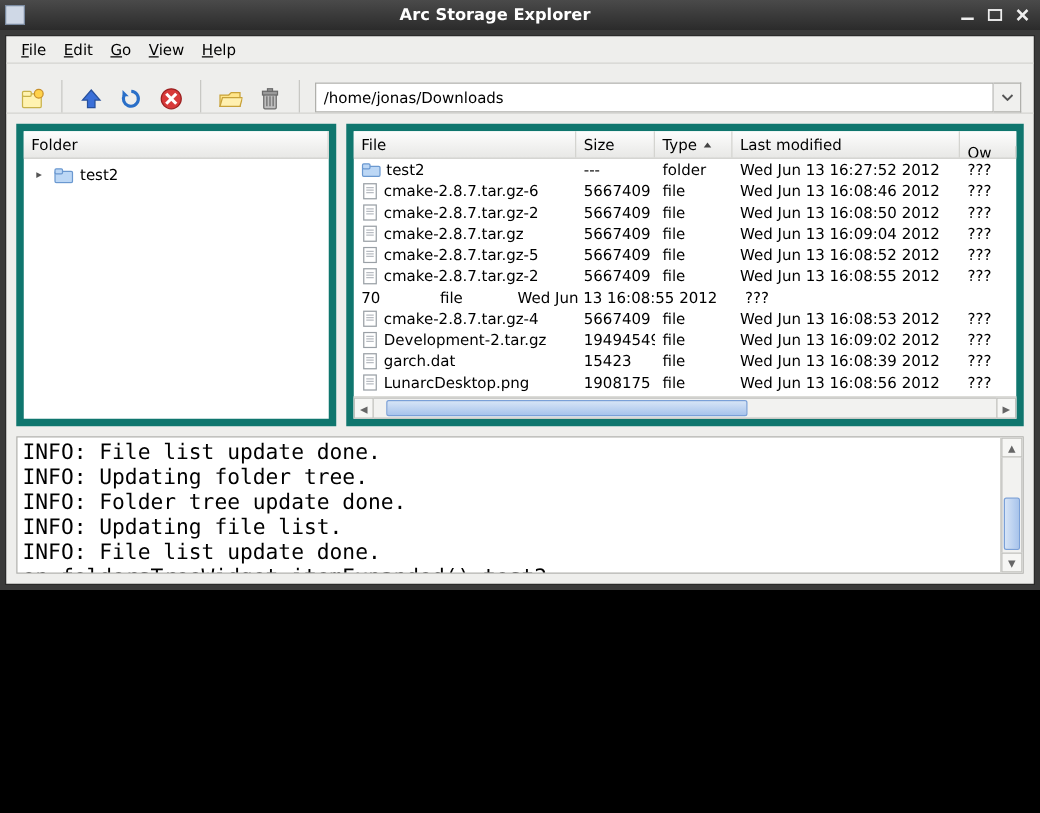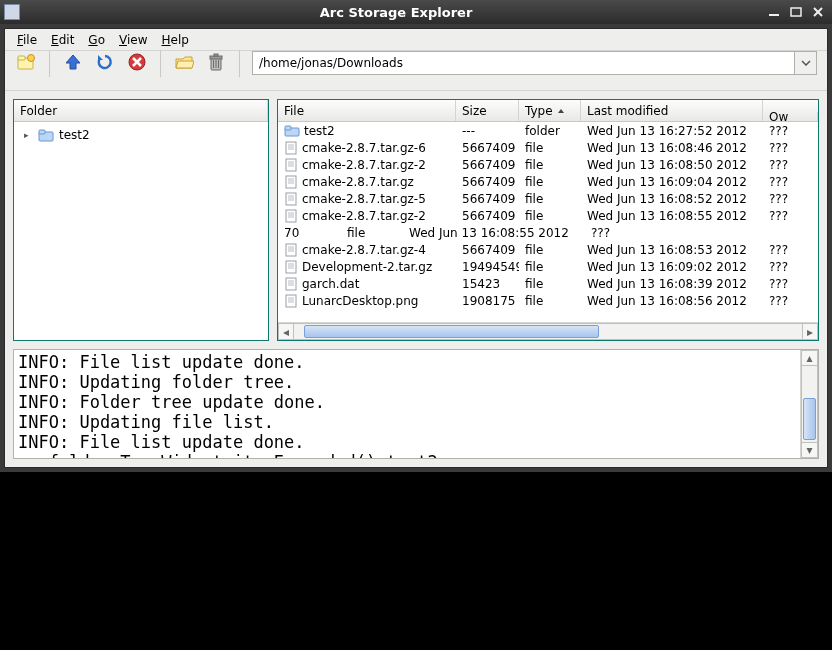--- a/index.html
+++ b/index.html
@@ -11,30 +11,30 @@
 .win-btns { display: flex; gap: 6px; padding-right: 2px; }
 .win-btn { width: 16px; height: 14px; color: #eee; display: flex; align-items: center; justify-content: center; cursor: default; font-weight: bold; }
 
 .body-shell { flex: 1; background: #3a3a3a; padding: 4px; display: flex; flex-direction: column; }
 .inner { flex: 1; background: #eeeeec; border: 1px solid #2a2a2a; display: flex; flex-direction: column; }
 
 .menubar { height: 22px; display: flex; align-items: center; padding: 0 6px; gap: 2px; border-bottom: 1px solid #d4d4d0; }
 .menubar span { padding: 2px 6px; cursor: default; }
 .menubar span u { text-decoration: underline; }
 
-.toolbar { height: 40px; display: flex; align-items: flex-start; padding: 0 10px; gap: 12px; border-bottom: 1px solid #d4d4d0; }
+.toolbar { height: 40px; display: flex; align-items: flex-end; padding: 0 10px; gap: 12px; border-bottom: 1px solid #d4d4d0; }
 .tb-group { display: flex; gap: 10px; }
 .tb-sep { width: 1px; height: 26px; background: #c8c8c4; }
 .tb-btn { width: 22px; height: 22px; display: flex; align-items: center; justify-content: center; }
 .pathbox { flex: 1; display: flex; align-items: center; }
 .pathbox input { flex: 1; height: 24px; padding: 0 6px; border: 1px solid #b0b0ac; background: #fff; font-size: 12px; }
 .pathbox .dd { width: 22px; height: 24px; border: 1px solid #b0b0ac; border-left: 0; background: #f0f0ee; display: flex; align-items: center; justify-content: center; }
 
 .panes { flex: 1; display: flex; gap: 8px; padding: 8px; min-height: 0; }
-.panel { background: #fff; border: 1px solid #0f766e; display: flex; flex-direction: column; }
+.panel { background: #fff; border: 6px solid #0f766e; display: flex; flex-direction: column; }
 .panel-left { width: 256px; }
 .panel-right { flex: 1; }
 
 .col-headers { height: 22px; display: flex; background: linear-gradient(to bottom, #fdfdfd, #e8e8e6); border-bottom: 1px solid #c8c8c4; }
 .col-header { padding: 3px 6px; border-right: 1px solid #d4d4d0; display: flex; align-items: center; gap: 4px; white-space: nowrap; overflow: hidden; }
 .col-file { width: 178px; }
 .col-size { width: 63px; }
 .col-type { width: 62px; }
 .col-mod { width: 182px; text-align: center; }
 .col-ow { flex: 1; margin-top: 12px; }

